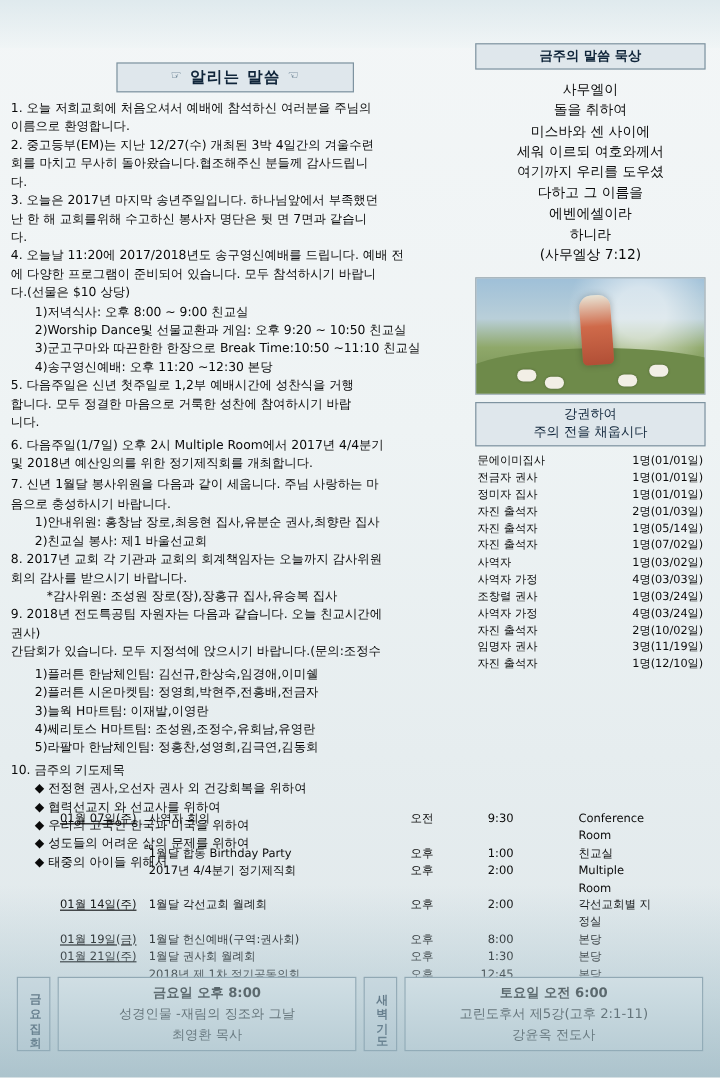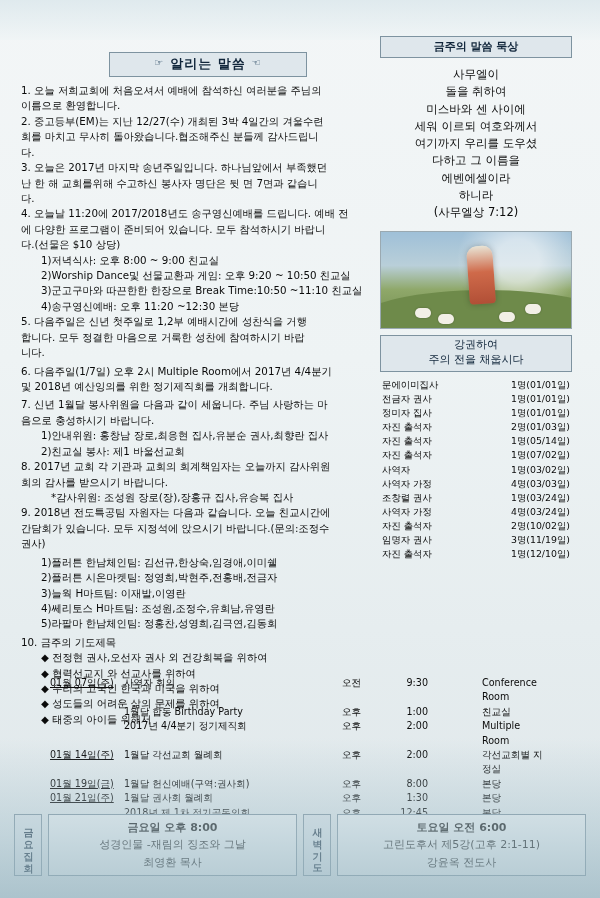--- a/index.html
+++ b/index.html
@@ -21,42 +21,42 @@
     background:linear-gradient(180deg,#cfe0e6,#eef4f5);opacity:.55;
   }
   .page:after{
     content:"";position:absolute;left:0;right:0;bottom:0;height:160px;
     background:linear-gradient(180deg,rgba(190,210,218,0) 0%,rgba(170,196,206,.55) 60%,rgba(150,180,192,.7) 100%);
   }
   .inner{position:absolute;inset:0;}
 
   
   .left{
-    position:absolute;left:21px;top:52px;width:374px;
+    position:absolute;left:9px;top:52px;width:374px;
   }
   .banner{
     width:196px;margin:0 auto 6px auto;
     background:#dfe7ec;border:1px solid #7e93a0;
     text-align:center;font-weight:bold;font-size:13px;
     padding:2px 0 3px 0;letter-spacing:1px;
     color:#10253a;
     position:relative;
   }
   .banner .deco{font-size:10px;color:#2b4a63;padding:0 6px;vertical-align:2px;}
   .body-text{
     font-size:10.3px;line-height:1.45;color:#0a0a0a;
     text-align:justify;
   }
   .body-text p{margin:0 0 0.5px 0;}
   .ind2{padding-left:20px;}
   .ind3{padding-left:30px;}
   .spacer{height:3px;}
 
   
-  .right{position:absolute;right:28px;top:36px;width:192px;}
+  .right{position:absolute;right:12px;top:36px;width:192px;}
   .rbox-title{
     background:#dfe7ec;border:1px solid #7e93a0;
     text-align:center;font-size:11px;font-weight:bold;color:#10253a;
     padding:2px 0 3px 0;
   }
   .verse{
     text-align:center;font-size:11.5px;line-height:1.5;
     padding:8px 4px 6px 4px;color:#0a0a0a;
   }
   .photo{
@@ -160,22 +160,22 @@
       <p>   및 2018년 예산잉의를 위한 정기제직회를 개최합니다.</p>
       <div class="spacer"></div>
       <p>7. 신년 1월달 봉사위원을 다음과 같이 세웁니다. 주님 사랑하는 마</p>
       <p>   음으로 충성하시기 바랍니다.</p>
       <p class="ind2">1)안내위원: 홍창남 장로,최응현 집사,유분순 권사,최향란 집사</p>
       <p class="ind2">2)친교실 봉사: 제1 바울선교회</p>
       <p>8. 2017년 교회 각 기관과 교회의 회계책임자는 오늘까지 감사위원</p>
       <p>   회의 감사를 받으시기 바랍니다.</p>
       <p class="ind3">*감사위원: 조성원 장로(장),장홍규 집사,유승복 집사</p>
       <p>9. 2018년 전도특공팀 자원자는 다음과 같습니다. 오늘 친교시간에</p>
+      <p>   권사)</p>
       <p>   간담회가 있습니다. 모두 지정석에 앉으시기 바랍니다.(문의:조정수</p>
-      <p>   권사)</p>
       <div class="spacer"></div>
       <p class="ind2">1)플러튼 한남체인팀: 김선규,한상숙,임경애,이미쉘</p>
       <p class="ind2">2)플러튼 시온마켓팀: 정영희,박현주,전홍배,전금자</p>
       <p class="ind2">3)늘웍 H마트팀:            이재발,이영란</p>
       <p class="ind2">4)쎄리토스 H마트팀: 조성원,조정수,유회남,유영란</p>
       <p class="ind2">5)라팔마 한남체인팀: 정홍찬,성영희,김극연,김동회</p>
       <div class="spacer"></div>
       <p>10. 금주의 기도제목</p>
       <p class="ind2">◆ 전정현 권사,오선자 권사 외 건강회복을  위하여</p>
       <p class="ind2">◆ 협력선교지 와 선교사를  위하여</p>

